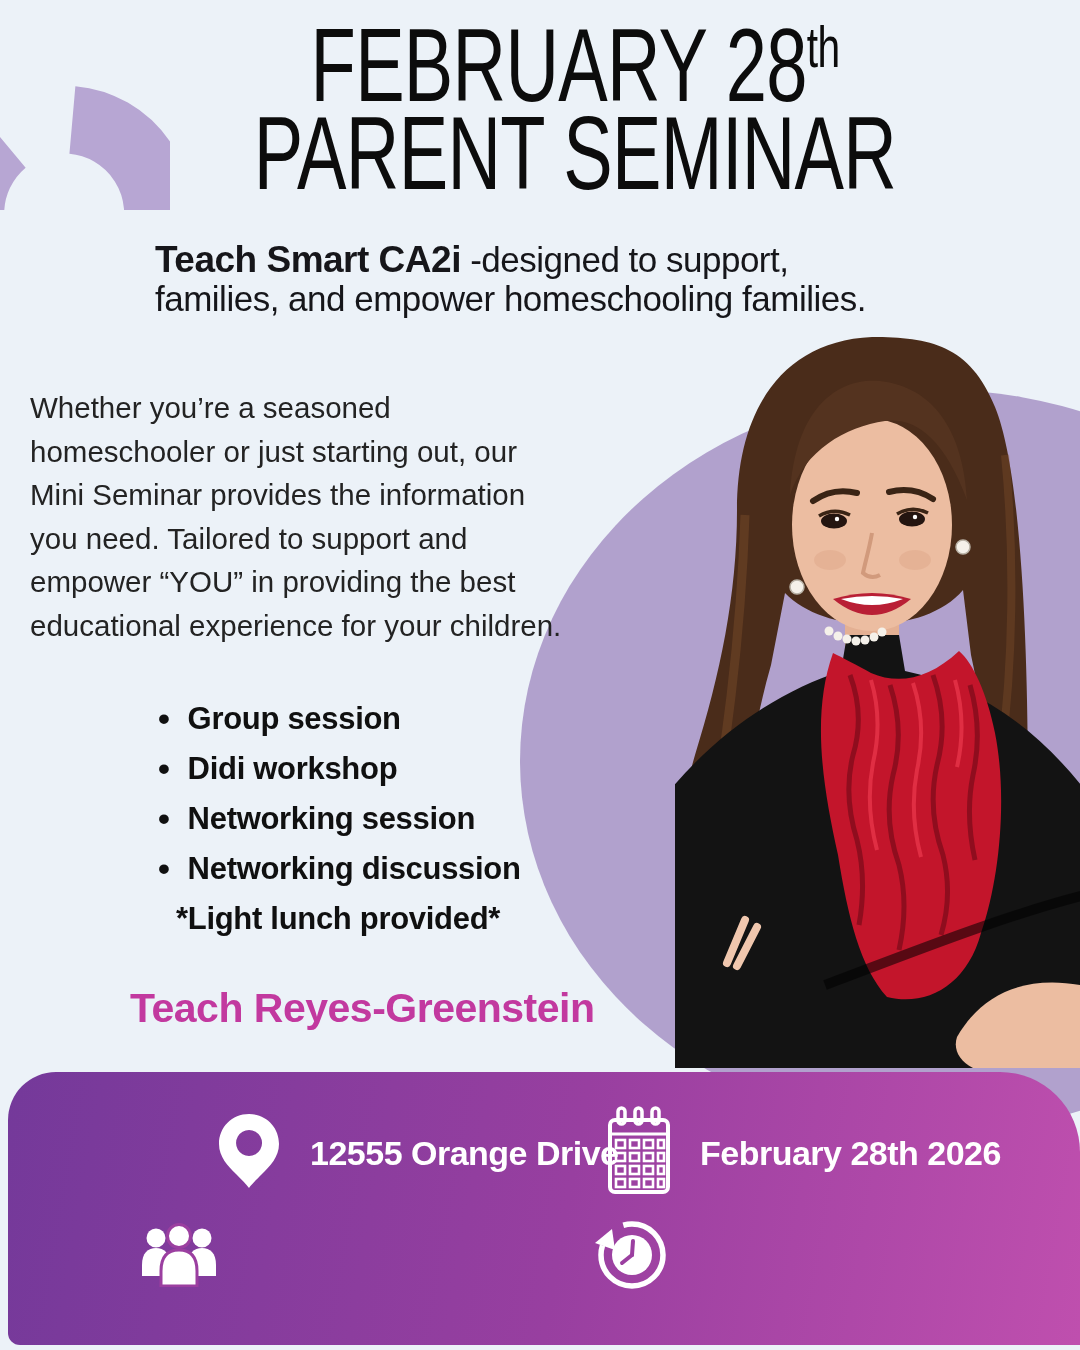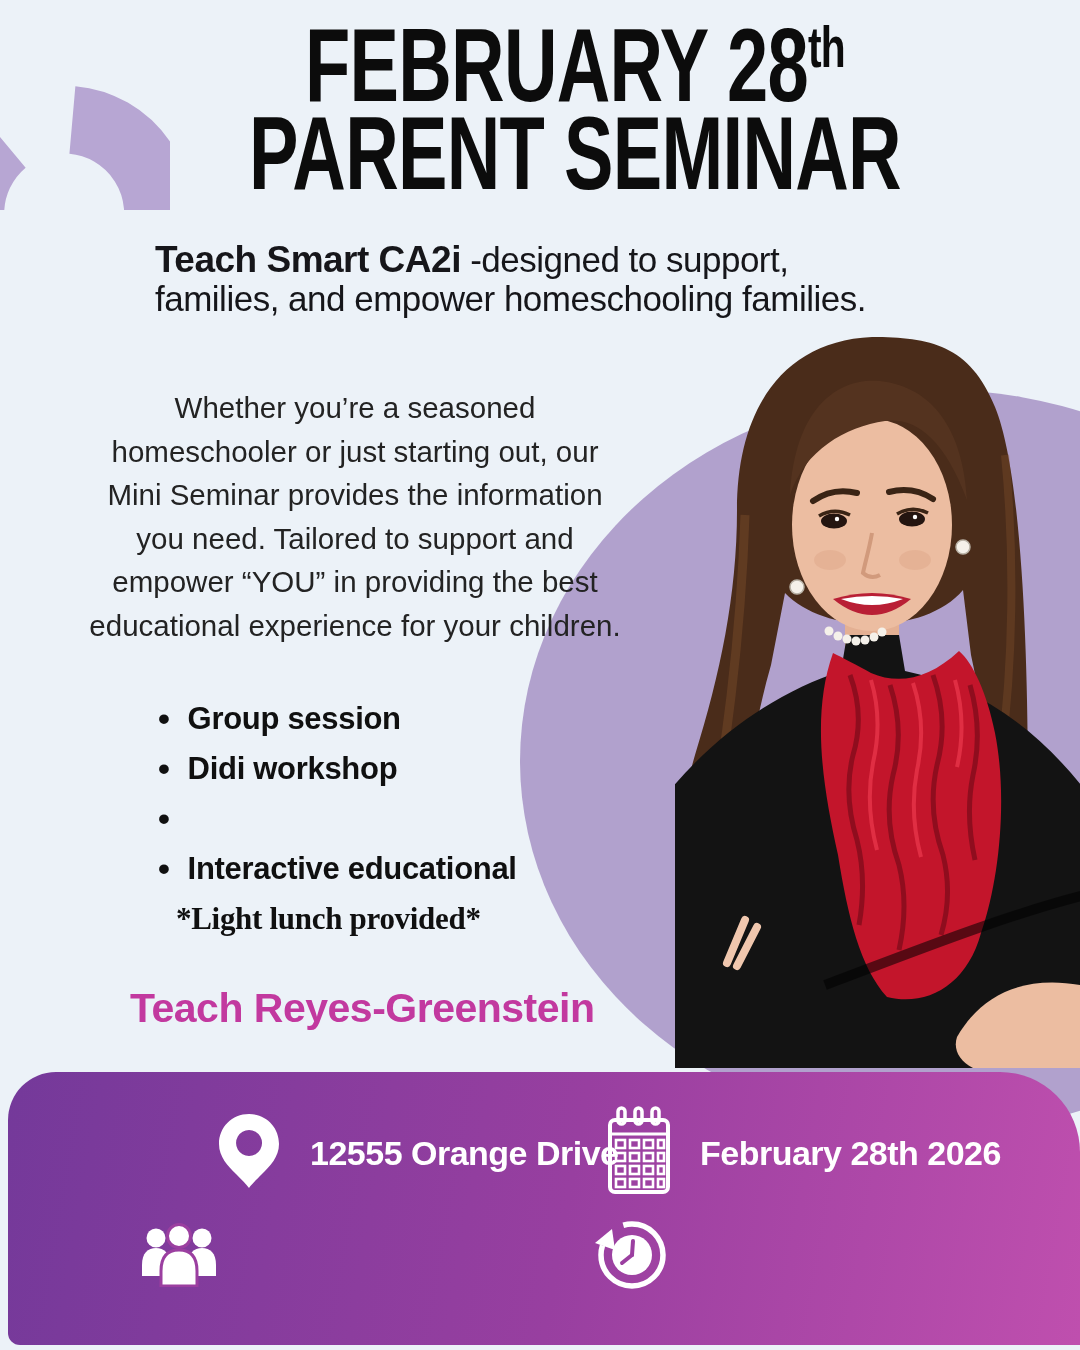--- a/index.html
+++ b/index.html
@@ -6,41 +6,41 @@
   body{width:1080px;height:1350px;font-family:"Liberation Sans",sans-serif;}
   #canvas{position:relative;width:1080px;height:1350px;background:#ecf2f8;overflow:hidden;}
 
   
   .ring-svg{position:absolute;left:0;top:0;}
   .blob{position:absolute;left:520px;top:390px;width:840px;height:742px;
         background:#b1a1cd;border-radius:50%;}
 
   
   .title{position:absolute;left:100px;top:22px;width:950px;text-align:center;
-         color:#0c0c0c;font-weight:bold;}
+         color:#0c0c0c;font-weight:normal;}
   .title .line{display:block;font-size:103px;line-height:88px;white-space:nowrap;
          transform:scaleX(0.72);transform-origin:50% 50%;letter-spacing:-1px;}
   .title sup{font-size:0.55em;vertical-align:top;position:relative;top:-2px;line-height:1;}
 
   
   .subtitle{position:absolute;left:155px;top:240px;width:800px;color:#16161a;
             font-size:35px;line-height:39px;letter-spacing:-0.5px;}
   .subtitle .b{font-weight:bold;font-size:37px;}
 
   
-  .para{position:absolute;left:30px;top:386px;width:650px;text-align:center;
+  .para{position:absolute;left:30px;top:386px;width:650px;text-align:left;
         color:#232323;font-size:29.5px;line-height:43.5px;white-space:pre-line;}
 
   
   .bullets{position:absolute;left:158px;top:698px;margin:0;padding:0;list-style:none;}
   .bullets li{display:flex;align-items:baseline;height:50px;color:#101010;
         font-size:31px;font-weight:bold;letter-spacing:-0.3px;}
   .bullets .dot{font-size:34px;margin-right:18px;position:relative;top:1px;}
   .note{position:absolute;left:176px;top:901px;color:#101010;font-size:31px;
-        font-weight:bold;letter-spacing:-0.3px;font-family:Liberation Serif, serif;}
+        font-weight:bold;letter-spacing:-0.3px;}
 
   .speaker{position:absolute;left:130px;top:985px;font-size:41px;font-weight:bold;
         color:#c2399f;letter-spacing:-0.5px;}
 
   
   .portrait{position:absolute;left:675px;top:335px;width:405px;height:733px;}
 
   
   .panel{position:absolute;left:8px;top:1072px;width:1072px;height:273px;
          background:linear-gradient(100deg,#74399a 0%,#983fa0 52%,#bf4fae 100%);
@@ -81,24 +81,25 @@
     <li>
         <span class="dot">•</span>
         <span>Group session</span>
       </li>
     <li>
         <span class="dot">•</span>
         <span>Didi workshop</span>
       </li>
     <li>
         <span class="dot">•</span>
-      </li>
-    <li>
-        <span class="dot">•</span>
-        <span>Interactive educational</span>
+        <span>Networking session</span>
+      </li>
+    <li>
+        <span class="dot">•</span>
+        <span>Networking discussion</span>
       </li>
   </ul>
   <div class="note">*Light lunch provided*</div>
 
   <div class="speaker">Teach Reyes-Greenstein</div>
 
   <svg class="portrait" viewBox="0 0 405 733">
 
     <path d="M 197 2 C 105 6 62 78 62 175 C 62 260 45 340 20 420 C 5 470 0 540 2 600
              L 78 622 C 62 520 70 420 96 330 L 110 258

